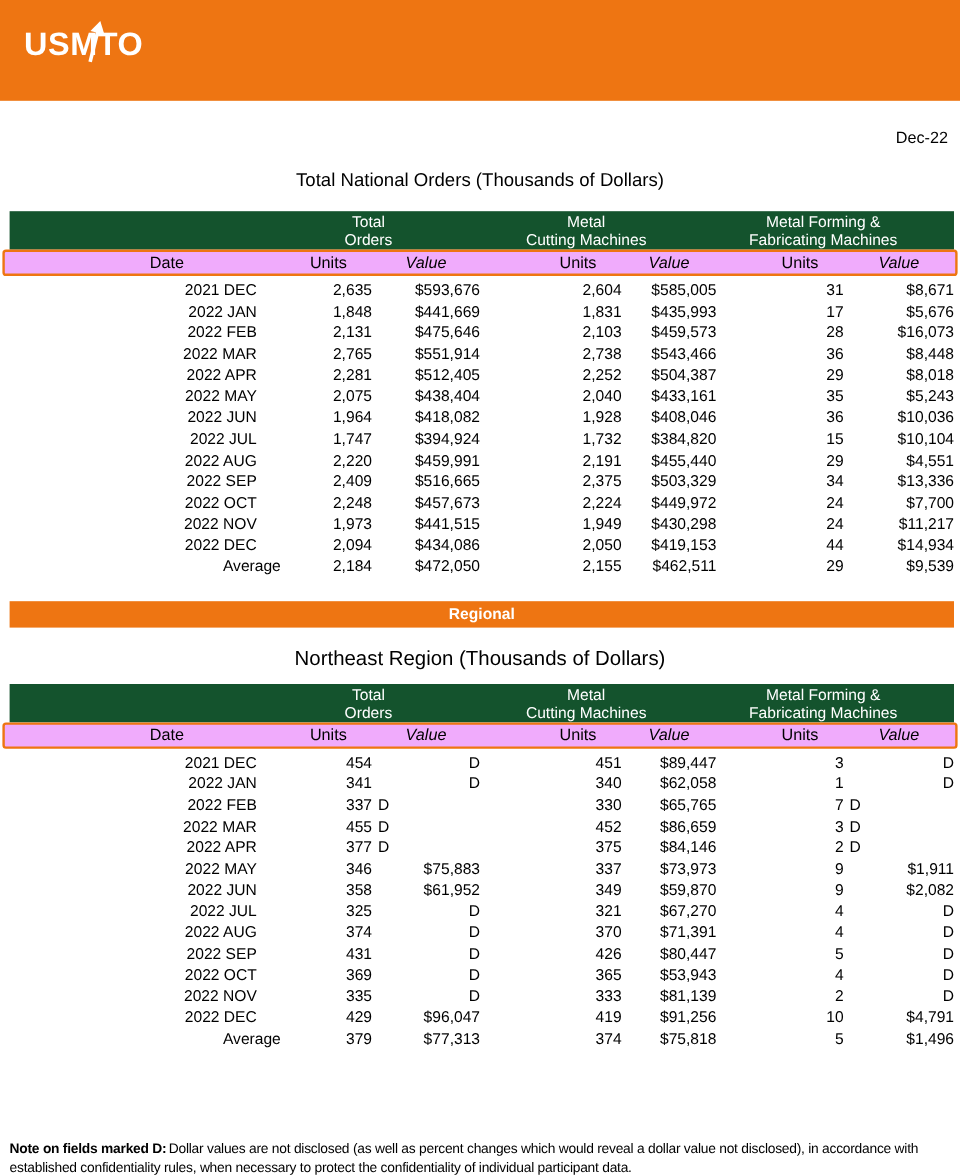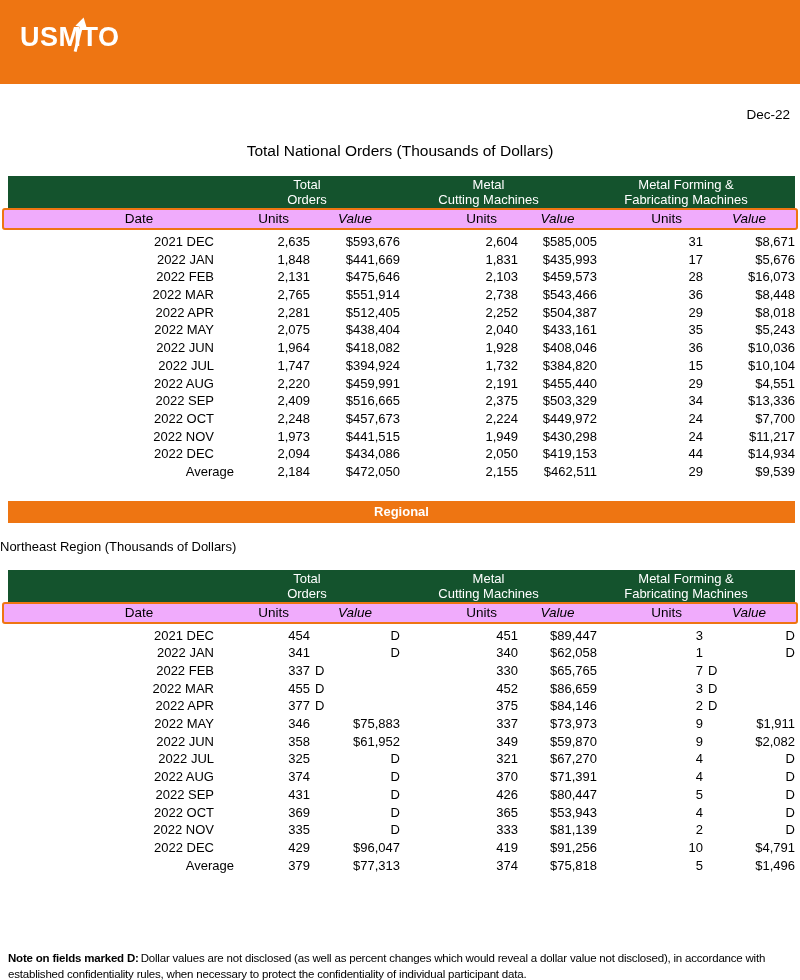--- a/index.html
+++ b/index.html
@@ -16,21 +16,21 @@
   .logo-arrow { position:absolute; left:46px; top:-8px; }
   .powered { margin-top:2px; display:flex; align-items:center; }
   .powered-by { color:#fff; font-size:7.5px; font-weight:bold; font-style:italic; letter-spacing:1.1px; margin-right:5px; }
   .amt { color:#fff; font-size:15px; font-weight:bold; letter-spacing:.5px; margin-left:2px; }
   .tagline { margin-top:9px; color:#fff; font-size:10.5px; font-weight:bold; letter-spacing:.6px; }
   
   .title-row { margin-top:22px; height:20px; position:relative; text-align:center; }
   .doc-title { font-style:italic; font-size:15.5px; }
   .doc-date { position:absolute; right:10px; top:1px; font-size:13.5px; }
   .section-title { margin-top:16px; height:20px; text-align:center; font-size:15.5px; }
-  .ne-title { margin-top:16px; height:20px; font-size:13px; }
+  .ne-title { margin-top:16px; height:20px; text-align:center; font-size:17px; }
   
   .gtable { }
   .t1 { margin-top:14px; }
   .t2 { margin-top:11px; }
   .band-row { margin-left:8px; width:787px; height:32px; background:#14532d; display:flex; color:#fff; font-weight:normal; font-size:13px; line-height:15px; padding-top:1px; }
   .gc { text-align:center; padding-right:20px; }
   .gc0 { width:226px; }
   .gc1 { width:166px; }
   .gc2 { width:197px; }
   .gc3 { width:198px; }

